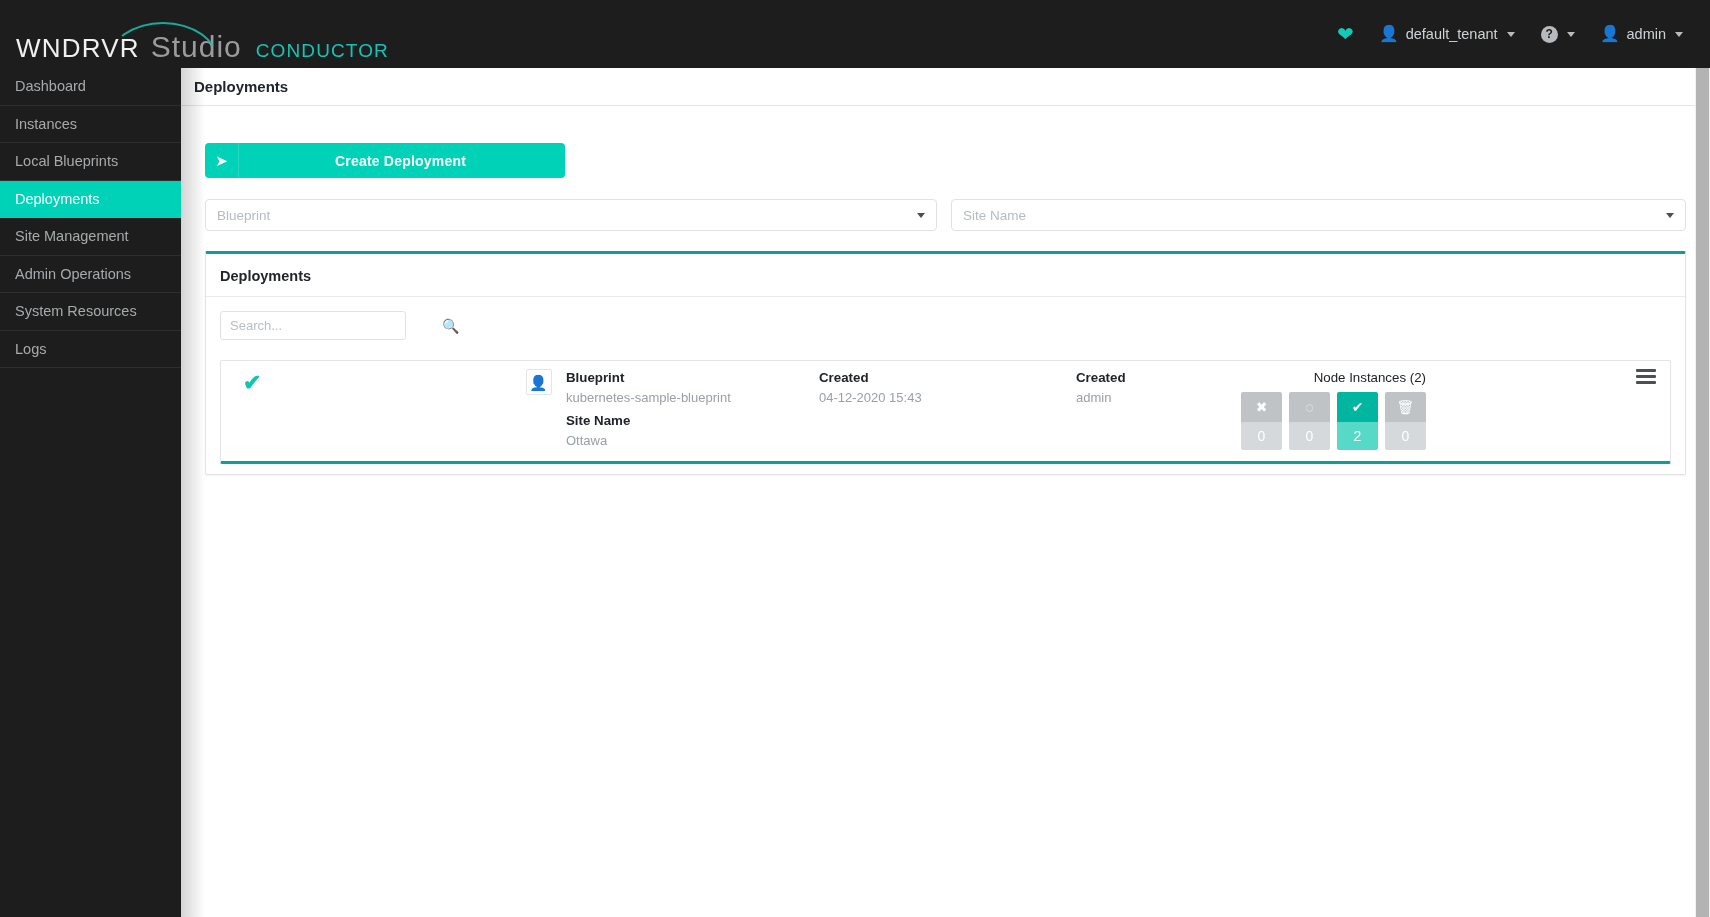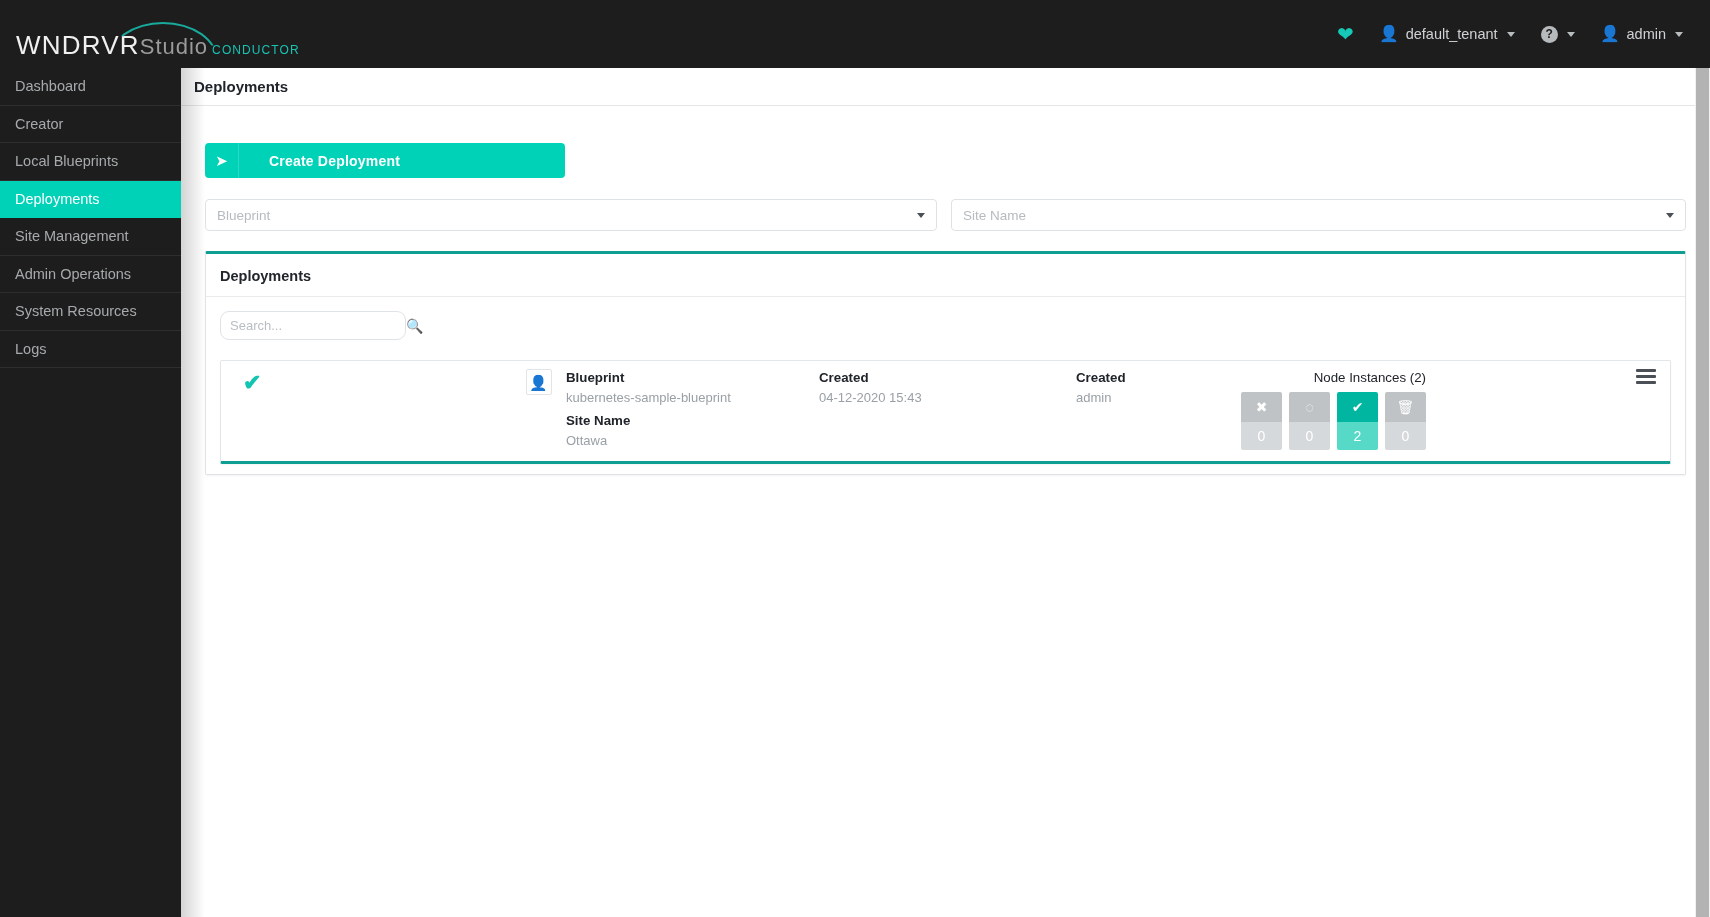--- a/index.html
+++ b/index.html
@@ -20,26 +20,26 @@
   }
   .brand {
     position: absolute; left: 16px; top: 30px;
     display: flex; align-items: baseline; white-space: nowrap;
   }
   .brand-wndrvr {
     font-size: 26px; letter-spacing: 1.2px;
     color: #f0f0f0; font-weight: 400;
   }
   .brand-studio {
-    font-size: 22px; letter-spacing: 1.0px;
-    color: #9b9b9b; font-weight: 300; 
+    font-size: 30px; letter-spacing: 1.0px;
+    color: #9b9b9b; font-weight: 300; margin-left: 11px;
   }
   .brand-conductor {
-    font-size: 12px; letter-spacing: 1.1px;
-    color: #18c3b4; font-weight: 500; margin-left: 4px;
+    font-size: 19px; letter-spacing: 1.1px;
+    color: #18c3b4; font-weight: 500; margin-left: 14px;
   }
   .brand-arc {
     position: absolute; left: 92px; top: -8px;
     width: 110px; height: 40px;
     border: 2px solid transparent;
     border-top-color: #18c3b4;
     border-radius: 60px 60px 0 0 / 42px 42px 0 0;
     opacity: .85;
   }
 
@@ -122,21 +122,21 @@
   }
   .create-btn .rocket {
     width: 33px; text-align: center;
     font-size: 15px; color: #fff;
   }
   .create-btn .cb-sep {
     position:absolute; left: 33px; top: 0; bottom: 0;
     width: 1px; background: rgba(255,255,255,0.16);
   }
   .create-btn .cb-label {
-    flex: 1; font-size: 14px; font-weight: bold;
+    flex: 1; text-align: center; font-size: 14px; font-weight: bold;
     letter-spacing: .2px; padding-right: 33px; margin-left: 31px;
   }
 
   .filters { display: flex; gap: 14px; margin-top: 21px; }
   .select-box {
     height: 32px; border: 1px solid #dfe2e5; border-radius: 4px;
     background: #fff; display: flex; align-items: center;
     padding: 0 11px; cursor: pointer; position: relative;
   }
   .select-box .ph { font-size: 13.5px; color: #b6bbc0; flex: 1; }
@@ -160,23 +160,24 @@
   }
   .panel-head {
     padding: 13px 14px 11px 14px;
     border-bottom: 1px solid #e8eaec;
   }
   .panel-title { font-size: 14.5px; font-weight: bold; color: #22262b; }
   .panel-body { padding: 14px 14px 10px 14px; }
 
   .search-wrap {
     width: 186px; height: 29px;
-    border: 1px solid #e0e3e6; border-radius: 9px;
+    border: 1px solid #e0e3e6; border-radius: 3px;
     display: flex; align-items: center; padding: 0 9px;
     background:#fff;
+    gap:36px;
   }
   .search-wrap input {
     flex: 1; border: none; outline: none;
     font-size: 13px; color: #5a6067;
     font-family: "Liberation Sans", sans-serif;
     background: transparent;
   }
   .search-wrap input::placeholder { color: #b9bec3; }
   .search-ico { color: #6d7278; font-size: 14px; line-height: 1; }
 
@@ -288,21 +289,21 @@
       <div class="tr-item">
         <span class="user-ico">👤</span>
         <span>admin</span>
         <span class="caret"></span>
       </div>
     </div>
   </div>
 
   <div class="sidebar">
     <div class="nav-item">Dashboard</div>
-    <div class="nav-item">Creator</div>
+    <div class="nav-item">Instances</div>
     <div class="nav-item">Local Blueprints</div>
     <div class="nav-item active">Deployments</div>
     <div class="nav-item">Site Management</div>
     <div class="nav-item">Admin Operations</div>
     <div class="nav-item">System Resources</div>
     <div class="nav-item">Logs</div>
   </div>
   <div class="side-shadow"></div>
 
   <div class="content">

